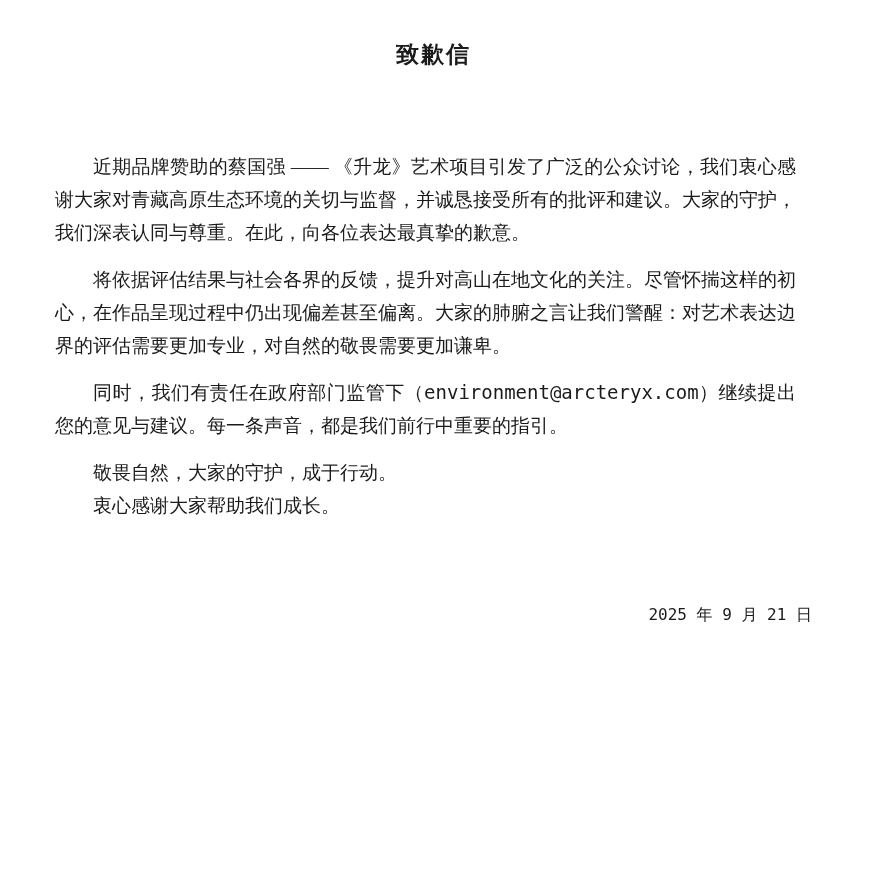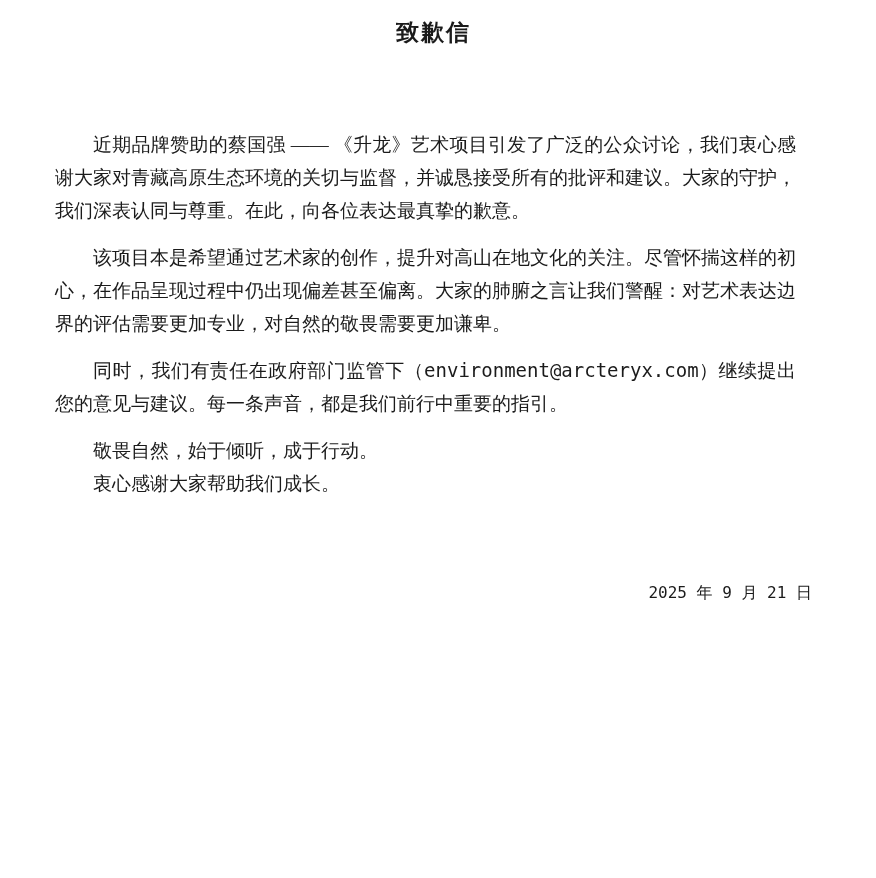--- a/index.html
+++ b/index.html
@@ -11,21 +11,21 @@
     height: 878px;
     background: #ffffff;
     color: #1b1b1b;
     font-family: "Liberation Serif", "DejaVu Serif", serif;
     overflow: hidden;
   }
   .letter {
     box-sizing: border-box;
     width: 876px;
     height: 862px;
-    padding: 18px 64px 0 55px;
+    padding: 40px 64px 0 55px;
   }
   .letter-title {
     font-size: 23px;
     line-height: 30px;
     font-weight: bold;
     text-align: center;
     letter-spacing: 2px;
     margin: 0 0 80px 0;
   }
   .para {
@@ -65,27 +65,27 @@
 </style>
 </head>
 <body>
 
 <div class="letter">
 
   <h1 class="letter-title">致歉信</h1>
 
   <p class="para">近期品牌赞助的蔡国强 —— 《升龙》艺术项目引发了广泛的公众讨论，我们衷心感谢大家对青藏高原生态环境的关切与监督，并诚恳接受所有的批评和建议。大家的守护，我们深表认同与尊重。在此，向各位表达最真挚的歉意。</p>
 
-  <p class="para">该项目本是希望通过艺术家的创作，提升对高山在地文化的关注。尽管怀揣这样的初心，在作品呈现过程中仍出现偏差甚至偏离。大家的肺腑之言让我们警醒：对艺术表达边界的评估需要更加专业，对自然的敬畏需要更加谦卑。</p>
+  <p class="para">将依据评估结果与社会各界的反馈，提升对高山在地文化的关注。尽管怀揣这样的初心，在作品呈现过程中仍出现偏差甚至偏离。大家的肺腑之言让我们警醒：对艺术表达边界的评估需要更加专业，对自然的敬畏需要更加谦卑。</p>
 
 
   <p class="para"><span>同时，我们有责任在政府部门监管下（</span><span class="email">environment@arcteryx.com</span><span>）继续提出您的意见与建议。每一条声音，都是我们前行中重要的指引。</span></p>
 
   <div class="closing-block">
-    <p class="closing-line">敬畏自然，始于倾听，成于行动。</p>
+    <p class="closing-line">敬畏自然，大家的守护，成于行动。</p>
     <p class="closing-line">衷心感谢大家帮助我们成长。</p>
   </div>
 
   <div class="sign-block">
     <div class="letter-date">2025 年 9 月 21 日</div>
   </div>
 
 </div>
 
 </body></html>

